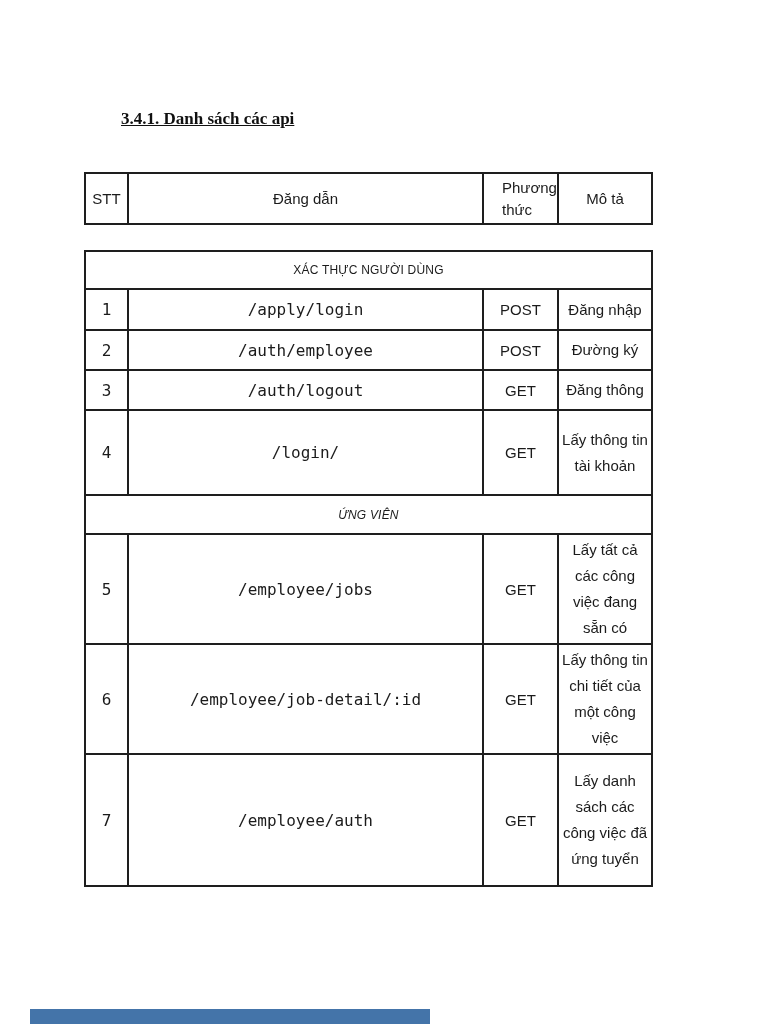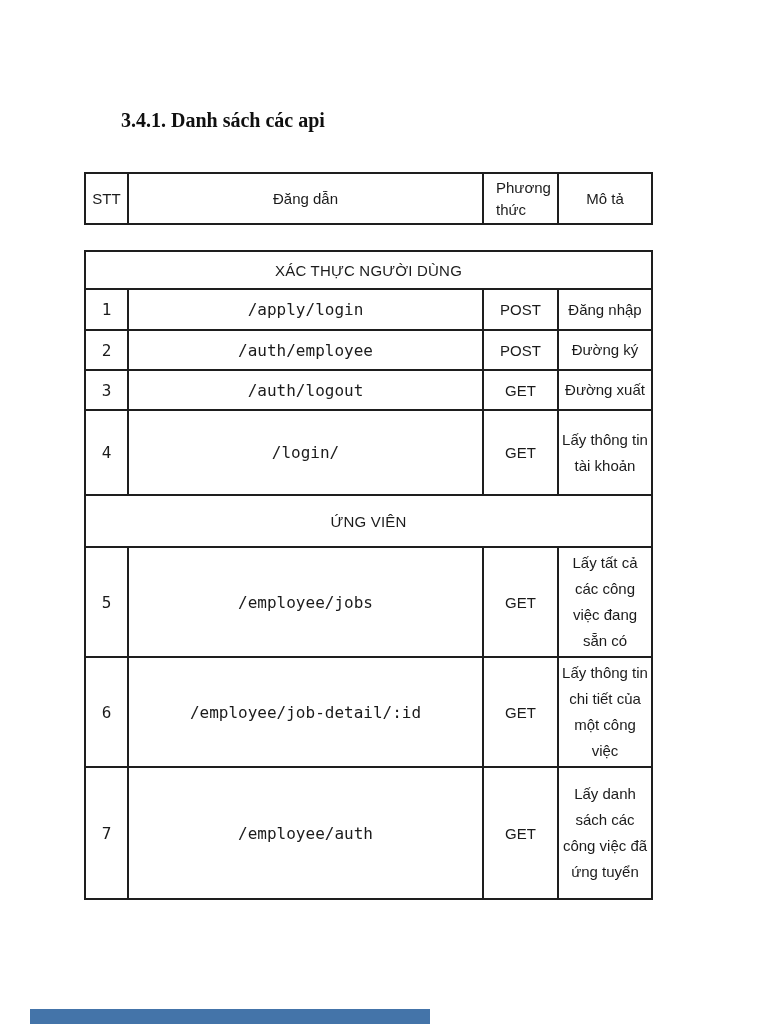--- a/index.html
+++ b/index.html
@@ -12,23 +12,24 @@
     overflow: hidden;
     font-family: "Liberation Sans", sans-serif;
     color: #1b1b1b;
   }
   .doc-title {
     position: absolute;
     left: 121px;
     top: 109px;
     font-family: "Liberation Serif", serif;
     font-weight: bold;
-    font-size: 20px;
+    font-size: 17px;
     color: #101010;
     white-space: nowrap;
+    text-decoration: underline;
   }
   table {
     border-collapse: collapse;
     table-layout: fixed;
     position: absolute;
     left: 84px;
     width: 567px;
   }
   .header-table { top: 172px; }
   .main-table  { top: 250px; }
@@ -44,25 +45,25 @@
   col.c-stt    { width: 43px; }
   col.c-path   { width: 355px; }
   col.c-method { width: 75px; }
   col.c-desc   { width: 94px; }
   .cell-stt, .cell-path {
     font-family: "DejaVu Sans Mono", monospace;
     font-size: 16px;
   }
   .hdr-method {
     text-align: left;
-    padding-left: 12px;
+    padding-left: 18px;
     line-height: 22px;
   }
   .section-cell {
-    font-size: 15px;
+    font-size: 12px;
     letter-spacing: 0.2px;
     border-radius: 11px;
   }
   .cell-desc {
     line-height: 26px;
     padding: 2px 1px;
   }
   .accent-bar {
     position: absolute;
     left: 30px;
@@ -120,31 +121,31 @@
       <td class="cell-stt">2</td>
       <td class="cell-path">/auth/employee</td>
       <td class="cell-method">POST</td>
       <td class="cell-desc">Đường ký</td>
     </tr>
 
     <tr style="height:40px;">
       <td class="cell-stt">3</td>
       <td class="cell-path">/auth/logout</td>
       <td class="cell-method">GET</td>
-      <td class="cell-desc">Đường xuất</td>
+      <td class="cell-desc">Đăng thông</td>
     </tr>
 
     <tr style="height:85px;">
       <td class="cell-stt">4</td>
       <td class="cell-path">/login/</td>
       <td class="cell-method">GET</td>
       <td class="cell-desc">Lấy thông tin tài khoản</td>
     </tr>
 
-    <tr style="height:52px;">
+    <tr style="height:39px;font-style:italic;">
       <td colspan="4" class="section-cell">ỨNG VIÊN</td>
     </tr>
 
     <tr style="height:110px;">
       <td class="cell-stt">5</td>
       <td class="cell-path">/employee/jobs</td>
       <td class="cell-method">GET</td>
       <td class="cell-desc">Lấy tất cả các công việc đang sẵn có</td>
     </tr>
 

